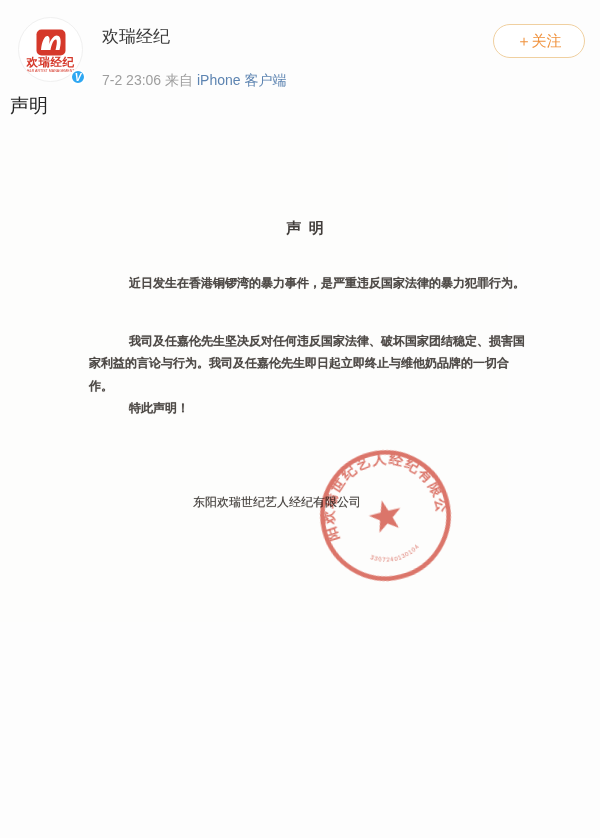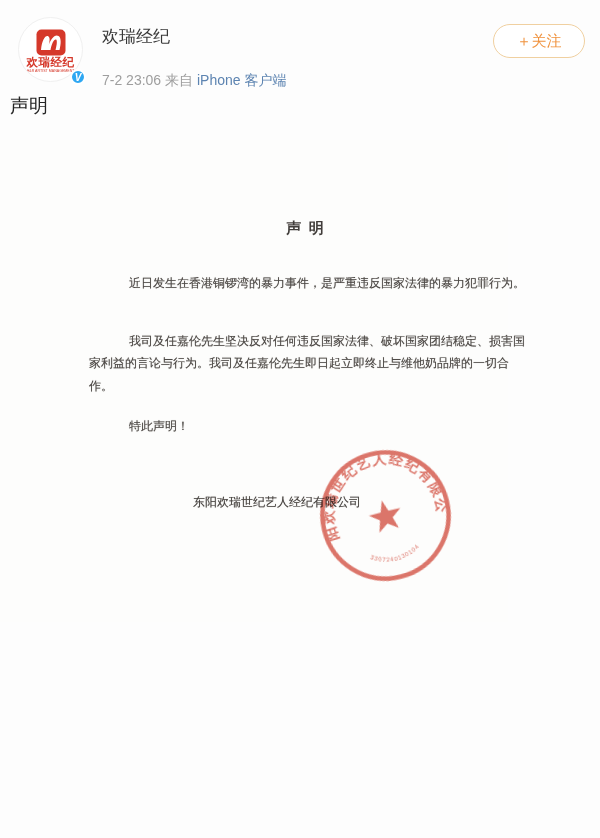--- a/index.html
+++ b/index.html
@@ -35,25 +35,25 @@
     color: #242424; line-height: 24px; }
 
   
   .letter { position: absolute; left: 0; top: 140px; width: 508px; height: 482px;
     background: #fdfdfc; font-family: "Liberation Serif", "DejaVu Serif", serif;
     color: #4e4a47; cursor: pointer; }
   .letter-col { position: absolute; left: 89px; top: 78px; width: 432px; }
   .letter-title { text-align: center; font-size: 15px; font-weight: bold;
     color: #413d3a; white-space: pre; line-height: 21px; }
   .line { font-size: 12px; line-height: 22.5px; white-space: nowrap;
-    text-shadow: 0 0 0.7px rgba(80,75,70,0.55); }
+    text-shadow: 0 0 0.7px rgba(80,75,70,0.55); font-weight: bold; }
   .indent { text-indent: 40px; }
   .p1-start { margin-top: 33px; }
   .p2-start { margin-top: 35px; }
-  .p3-start { margin-top: 18px; }
+  .p3-start { }
   .sig-block { position: absolute; top: 355px; right: 147px; text-align: center; }
   .sig-company { font-size: 12px; line-height: 15px; color: #474340;
     text-shadow: 0 0 0.7px rgba(80,75,70,0.55); white-space: nowrap; }
   .sig-date { font-size: 12.5px; line-height: 15px; margin-top: 9px; color: #474340;
     transform: translateX(-12px); white-space: nowrap;
     text-shadow: 0 0 0.7px rgba(80,75,70,0.55); }
   .seal { position: absolute; left: 318px; top: 308px; width: 135px; height: 135px;
     transform: rotate(-14deg); opacity: 0.82; mix-blend-mode: multiply;
     filter: blur(0.3px); pointer-events: none; }
 </style>

